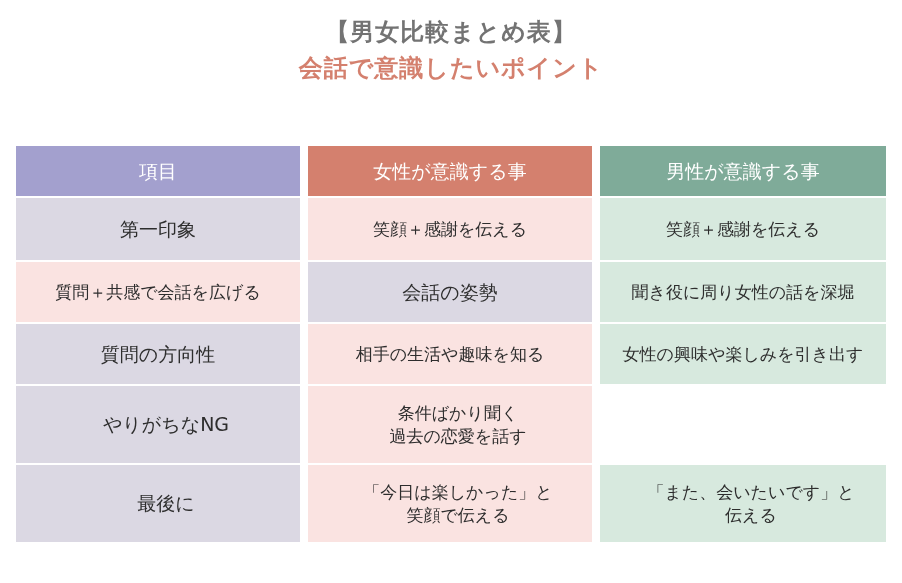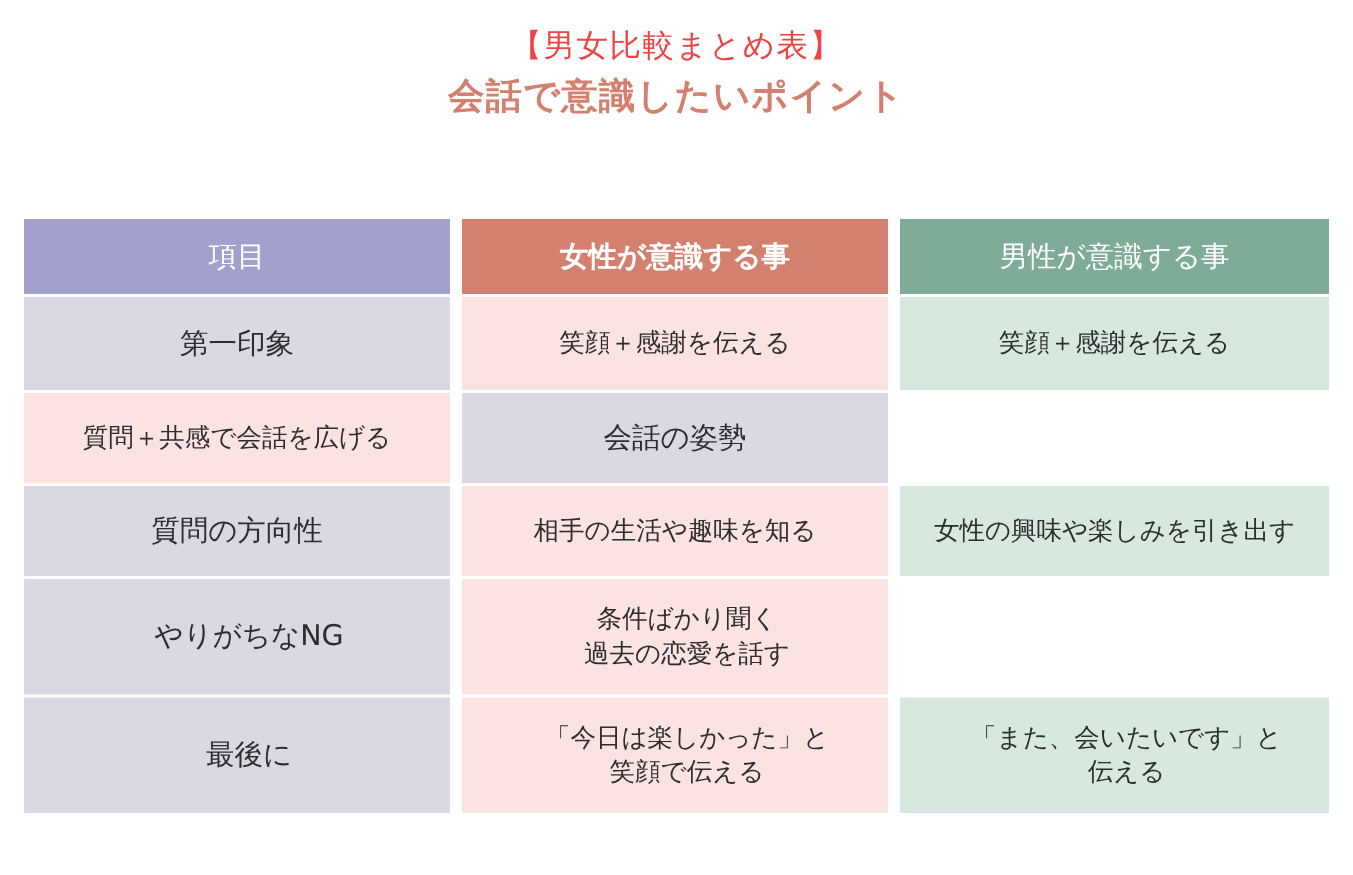--- a/index.html
+++ b/index.html
@@ -20,23 +20,23 @@
     height: 583px;
     box-sizing: border-box;
   }
 
   
   .title-block {
     padding-top: 16px;
     text-align: center;
   }
   .title-main {
-    font-size: 21px;
-    font-weight: normal;
-    color: #ef4444;
+    font-size: 24px;
+    font-weight: bold;
+    color: #737373;
     letter-spacing: 1px;
     line-height: 1.35;
   }
   .title-sub {
     font-size: 24px;
     font-weight: bold;
     color: #d4806e;
     letter-spacing: 1px;
     line-height: 1.35;
     margin-top: 4px;
@@ -69,21 +69,21 @@
   }
 
   
   .col-item   { width: 284px; flex: 0 0 284px; }
   .col-female { width: 284px; flex: 0 0 284px; }
   .col-male   { width: 286px; flex: 0 0 286px; }
 
   
   .row-header .cell { height: 50px; font-size: 19px; color: #ffffff; }
   .row-header .col-item   { background: #a3a0ce; }
-  .row-header .col-female { background: #d4806e; font-weight: bold; }
+  .row-header .col-female { background: #d4806e; font-weight: normal; }
   .row-header .col-male   { background: #7fab99; }
 
   
   .row-body .cell { font-size: 17px; }
   .row-body .col-item   { background: #dbd8e3; font-size: 19px; }
   .row-body .col-female { background: #fae3e1; }
   .row-body .col-male   { background: #d7e9de; }
 
   .row-h1 .cell { height: 62px; }
   .row-h2 .cell { height: 60px; }
@@ -110,20 +110,21 @@
 
     <div class="row row-body row-h1">
       <div class="cell col-item">第一印象</div>
       <div class="cell col-female cell-lines">笑顔＋感謝を伝える</div>
       <div class="cell col-male cell-lines">笑顔＋感謝を伝える</div>
     </div>
 
     <div class="row row-body row-h2">
       <div class="cell col-female cell-lines">質問＋共感で会話を広げる</div>
       <div class="cell col-item">会話の姿勢</div>
+      <div class="cell col-male cell-lines">聞き役に周り女性の話を深堀</div>
     </div>
 
     <div class="row row-body row-h2">
       <div class="cell col-item">質問の方向性</div>
       <div class="cell col-female cell-lines">相手の生活や趣味を知る</div>
       <div class="cell col-male cell-lines">女性の興味や楽しみを引き出す</div>
     </div>
 
     <div class="row row-body row-h3">
       <div class="cell col-item">やりがちなNG</div>

